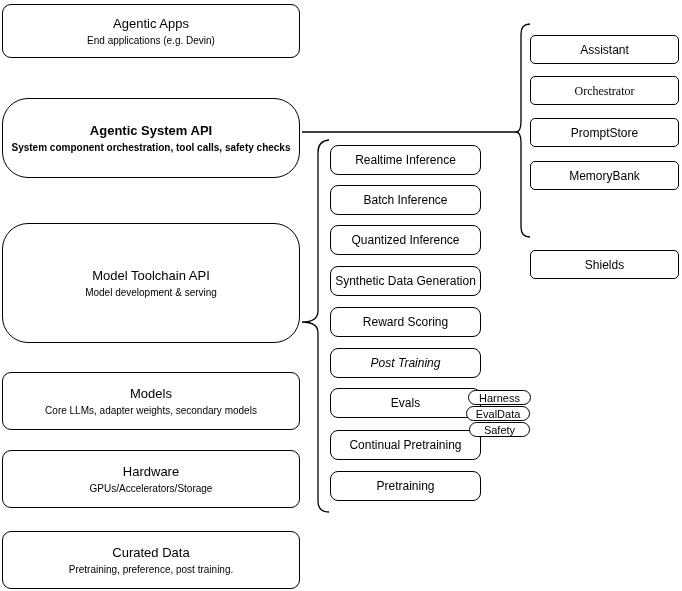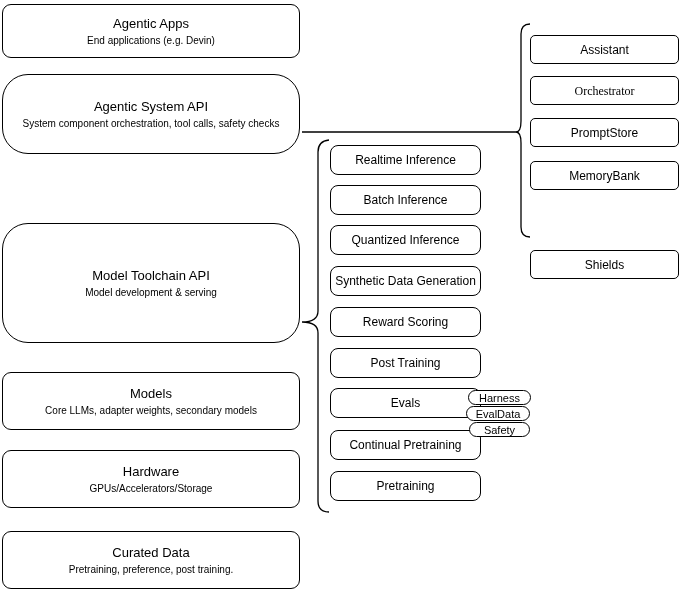--- a/index.html
+++ b/index.html
@@ -105,21 +105,21 @@
     <path d="M 329 140 Q 318 141 318 152 L 318 311 Q 318 322 302 322 Q 318 322 318 333 L 318 501 Q 318 512 329 512" stroke="#000000" stroke-width="1.3" fill="none"></path>
 
     <path d="M 530 24 Q 521 24 521 34 L 521 121 Q 521 132 516 132 Q 521 132 521 143 L 521 227 Q 521 237 530 237" stroke="#000000" stroke-width="1.3" fill="none"></path>
   </svg>
 
   <div class="box lbox r-small" style="top:4px;height:54px;">
     <div class="title">Agentic Apps</div>
     <div class="subtitle">End applications (e.g. Devin)</div>
   </div>
 
-  <div class="box lbox r-large" style="top:74px;height:80px;">
+  <div class="box lbox r-large" style="top:98px;height:80px;font-weight:bold;">
     <div class="title">Agentic System API</div>
     <div class="subtitle">System component orchestration, tool calls, safety checks</div>
   </div>
 
   <div class="box lbox r-large" style="top:223px;height:120px;">
     <div class="title">Model Toolchain API</div>
     <div class="subtitle">Model development &amp; serving</div>
   </div>
 
   <div class="box lbox r-small" style="top:372px;height:58px;">
@@ -145,21 +145,21 @@
   </div>
   <div class="box sbox" style="top:225px;">
     <span>Quantized Inference</span>
   </div>
   <div class="box sbox" style="top:266px;">
     <span>Synthetic Data Generation</span>
   </div>
   <div class="box sbox" style="top:307px;">
     <span>Reward Scoring</span>
   </div>
-  <div class="box sbox" style="top:348px;">
+  <div class="box sbox" style="top:348px;font-style:italic;">
     <span>Post Training</span>
   </div>
   <div class="box sbox" style="top:388px;">
     <span>Evals</span>
   </div>
   <div class="box sbox" style="top:430px;">
     <span>Continual Pretraining</span>
   </div>
   <div class="box sbox" style="top:471px;">
     <span>Pretraining</span>

